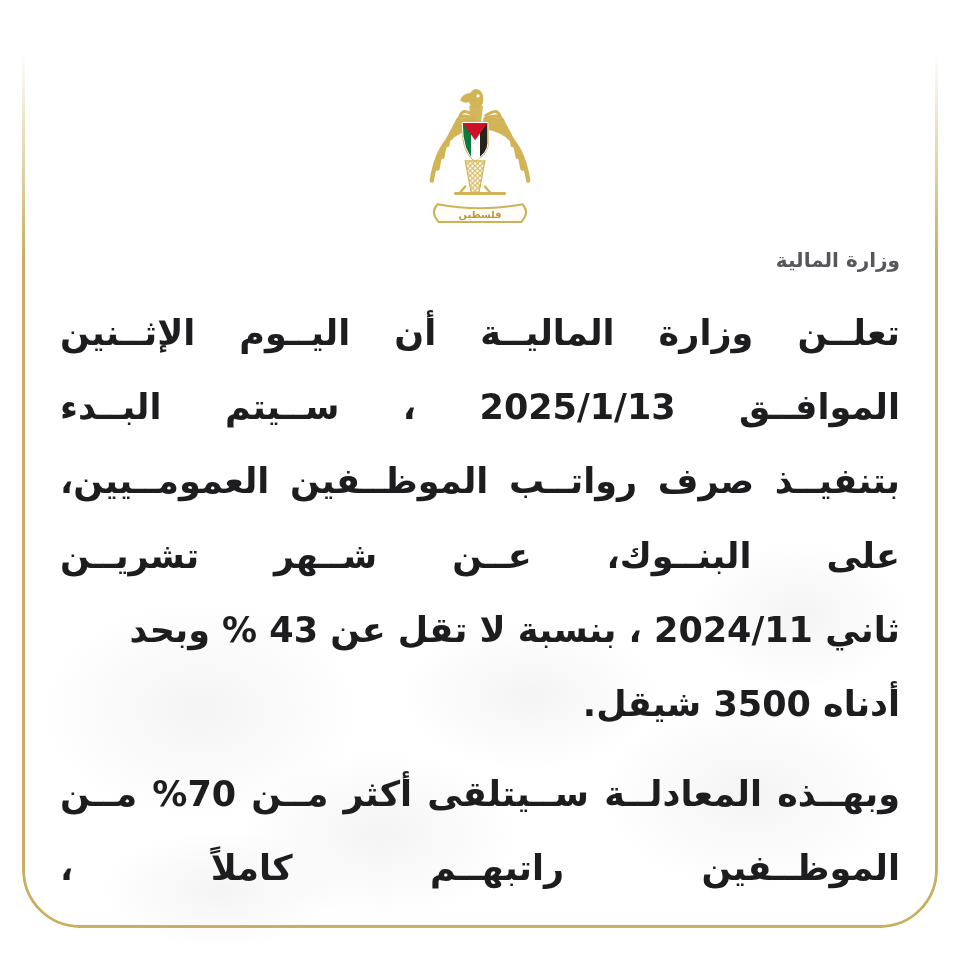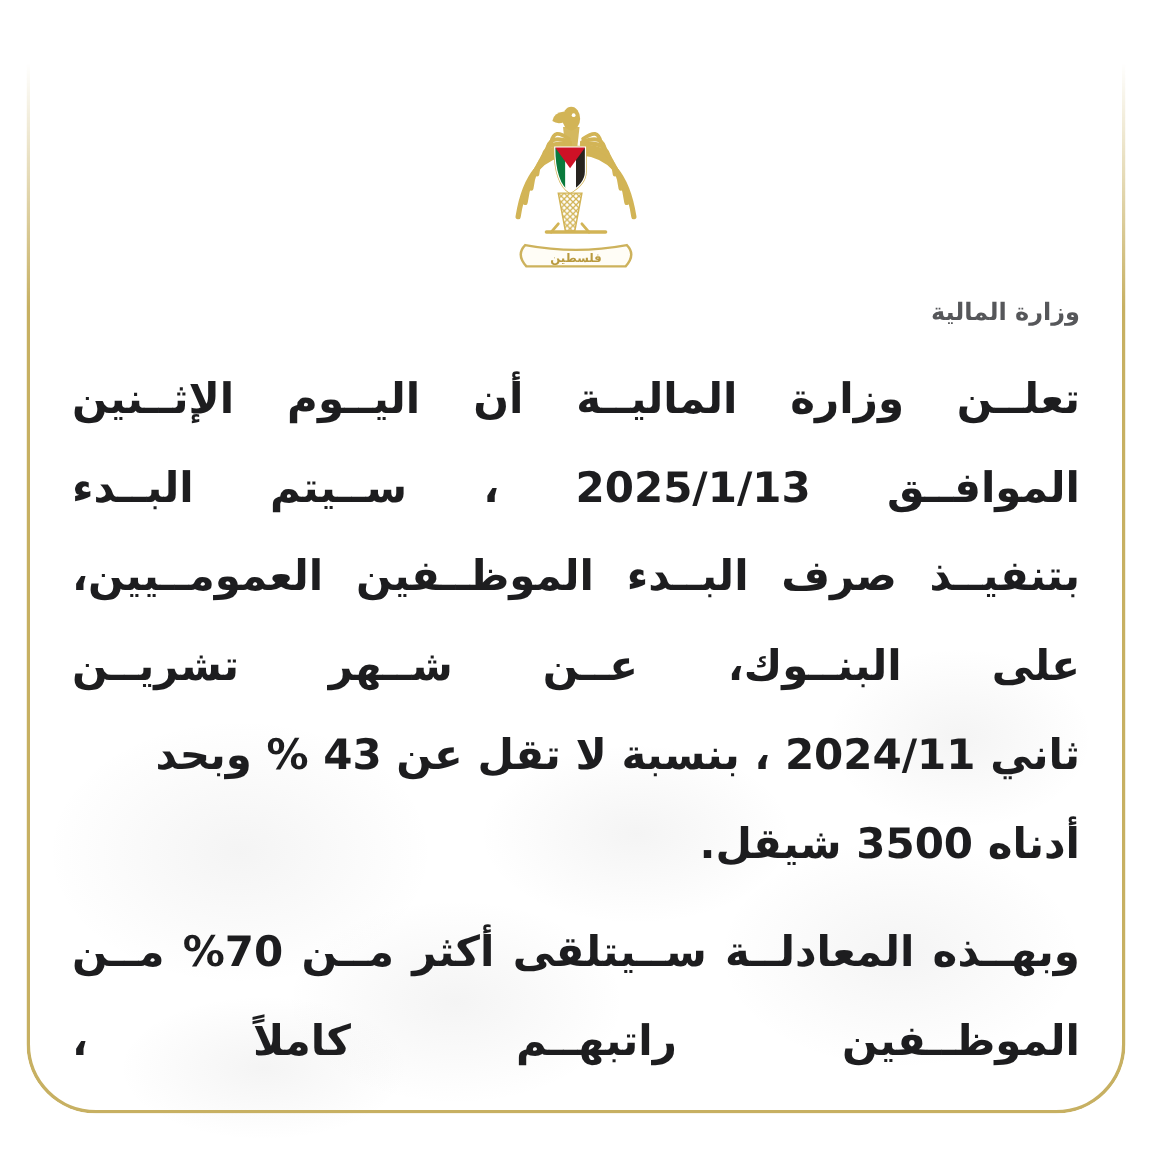--- a/index.html
+++ b/index.html
@@ -145,21 +145,21 @@
           <text x="65" y="138" text-anchor="middle" font-size="10" font-weight="bold" fill="#b99a3f">فلسطين</text>
         </g>
       </svg>
 
       <div class="ministry-name">وزارة المالية</div>
     </div>
 
 
     <p class="para">
       <span class="jline">تعلــن وزارة الماليــة أن اليــوم الإثــنين الموافــق  2025/1/13 ، ســيتم البــدء</span>
-      <span class="jline">بتنفيــذ صرف البــدء الموظــفين العمومــيين، على البنــوك، عــن شــهر تشريــن</span>
+      <span class="jline">بتنفيــذ صرف رواتــب الموظــفين العمومــيين، على البنــوك، عــن شــهر تشريــن</span>
       <span class="lline">ثاني 2024/11 ، بنسبة لا تقل عن 43 % وبحد أدناه 3500 شيقل.</span>
     </p>
 
     <p class="para">
       <span class="jline">وبهــذه المعادلــة ســيتلقى أكثر مــن 70% مــن الموظــفين راتبهــم كاملاً ،</span>
 
     </p>
 
   </div>
 </div>

